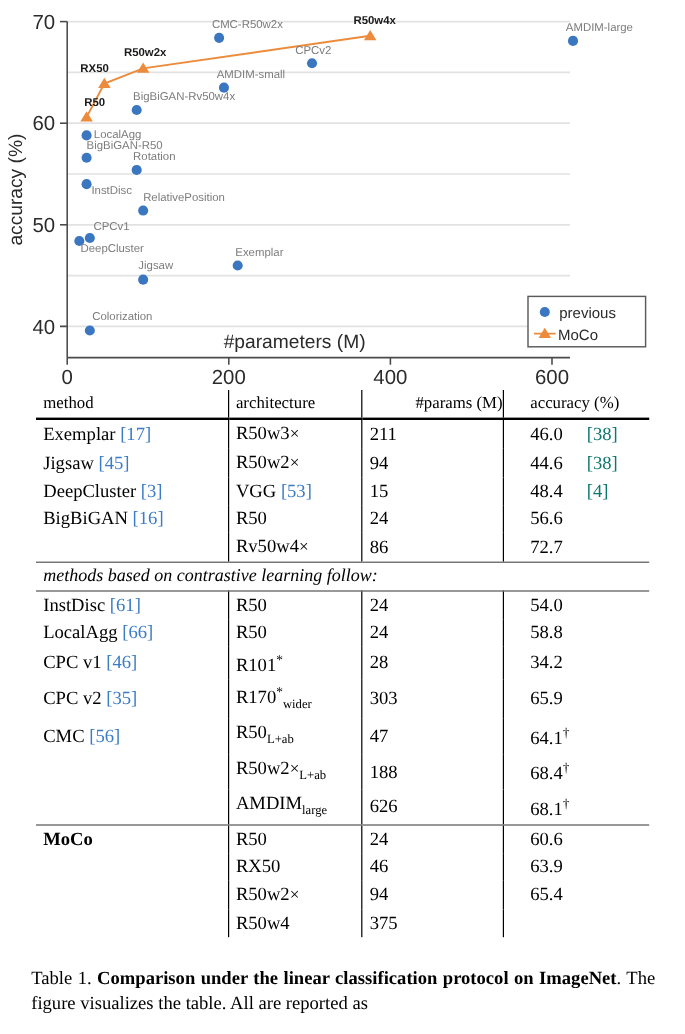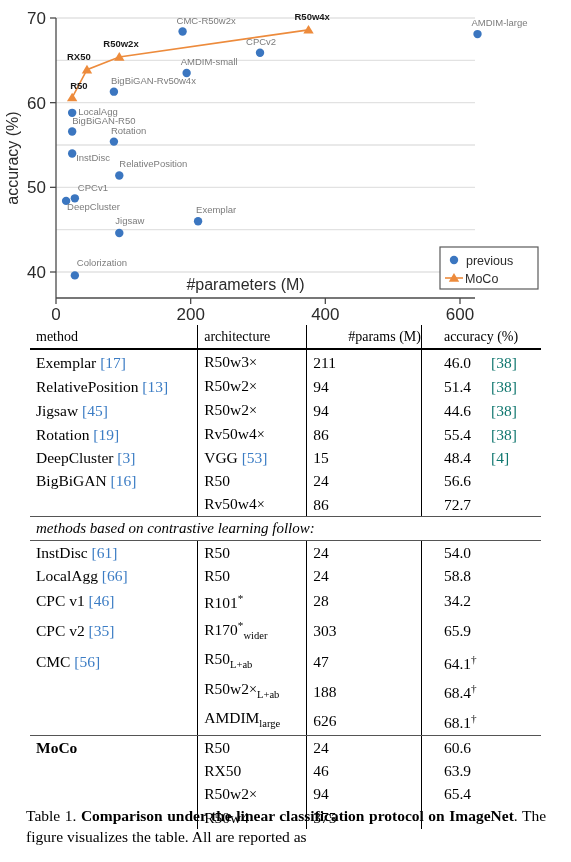--- a/index.html
+++ b/index.html
@@ -198,38 +198,26 @@
           <td class="col-params">#params (M)</td>
           <td class="col-acc">accuracy (%)</td>
         </tr>
         <tr>
           <td class="col-method">Exemplar <span class="cite">[17]</span></td>
           <td class="col-arch">R50w3<span class="times">×</span></td>
           <td class="col-params">211</td>
           <td class="col-acc">46.0<span class="acc-cite">[38]</span></td>
         </tr>
         <tr>
-          <td class="col-method">RelativePosition <span class="cite">[13]</span></td>
-          <td class="col-arch">R50w2<span class="times">×</span></td>
-          <td class="col-params">94</td>
-          <td class="col-acc">51.4<span class="acc-cite">[38]</span></td>
-        </tr>
-        <tr>
           <td class="col-method">Jigsaw <span class="cite">[45]</span></td>
           <td class="col-arch">R50w2<span class="times">×</span></td>
           <td class="col-params">94</td>
           <td class="col-acc">44.6<span class="acc-cite">[38]</span></td>
         </tr>
         <tr>
-          <td class="col-method">Rotation <span class="cite">[19]</span></td>
-          <td class="col-arch">Rv50w4<span class="times">×</span></td>
-          <td class="col-params">86</td>
-          <td class="col-acc">55.4<span class="acc-cite">[38]</span></td>
-        </tr>
-        <tr>
           <td class="col-method">DeepCluster <span class="cite">[3]</span></td>
           <td class="col-arch">VGG <span class="cite">[53]</span></td>
           <td class="col-params">15</td>
           <td class="col-acc">48.4<span class="acc-cite">[4]</span></td>
         </tr>
         <tr>
           <td class="col-method">BigBiGAN <span class="cite">[16]</span></td>
           <td class="col-arch">R50</td>
           <td class="col-params">24</td>
           <td class="col-acc">56.6</td>

